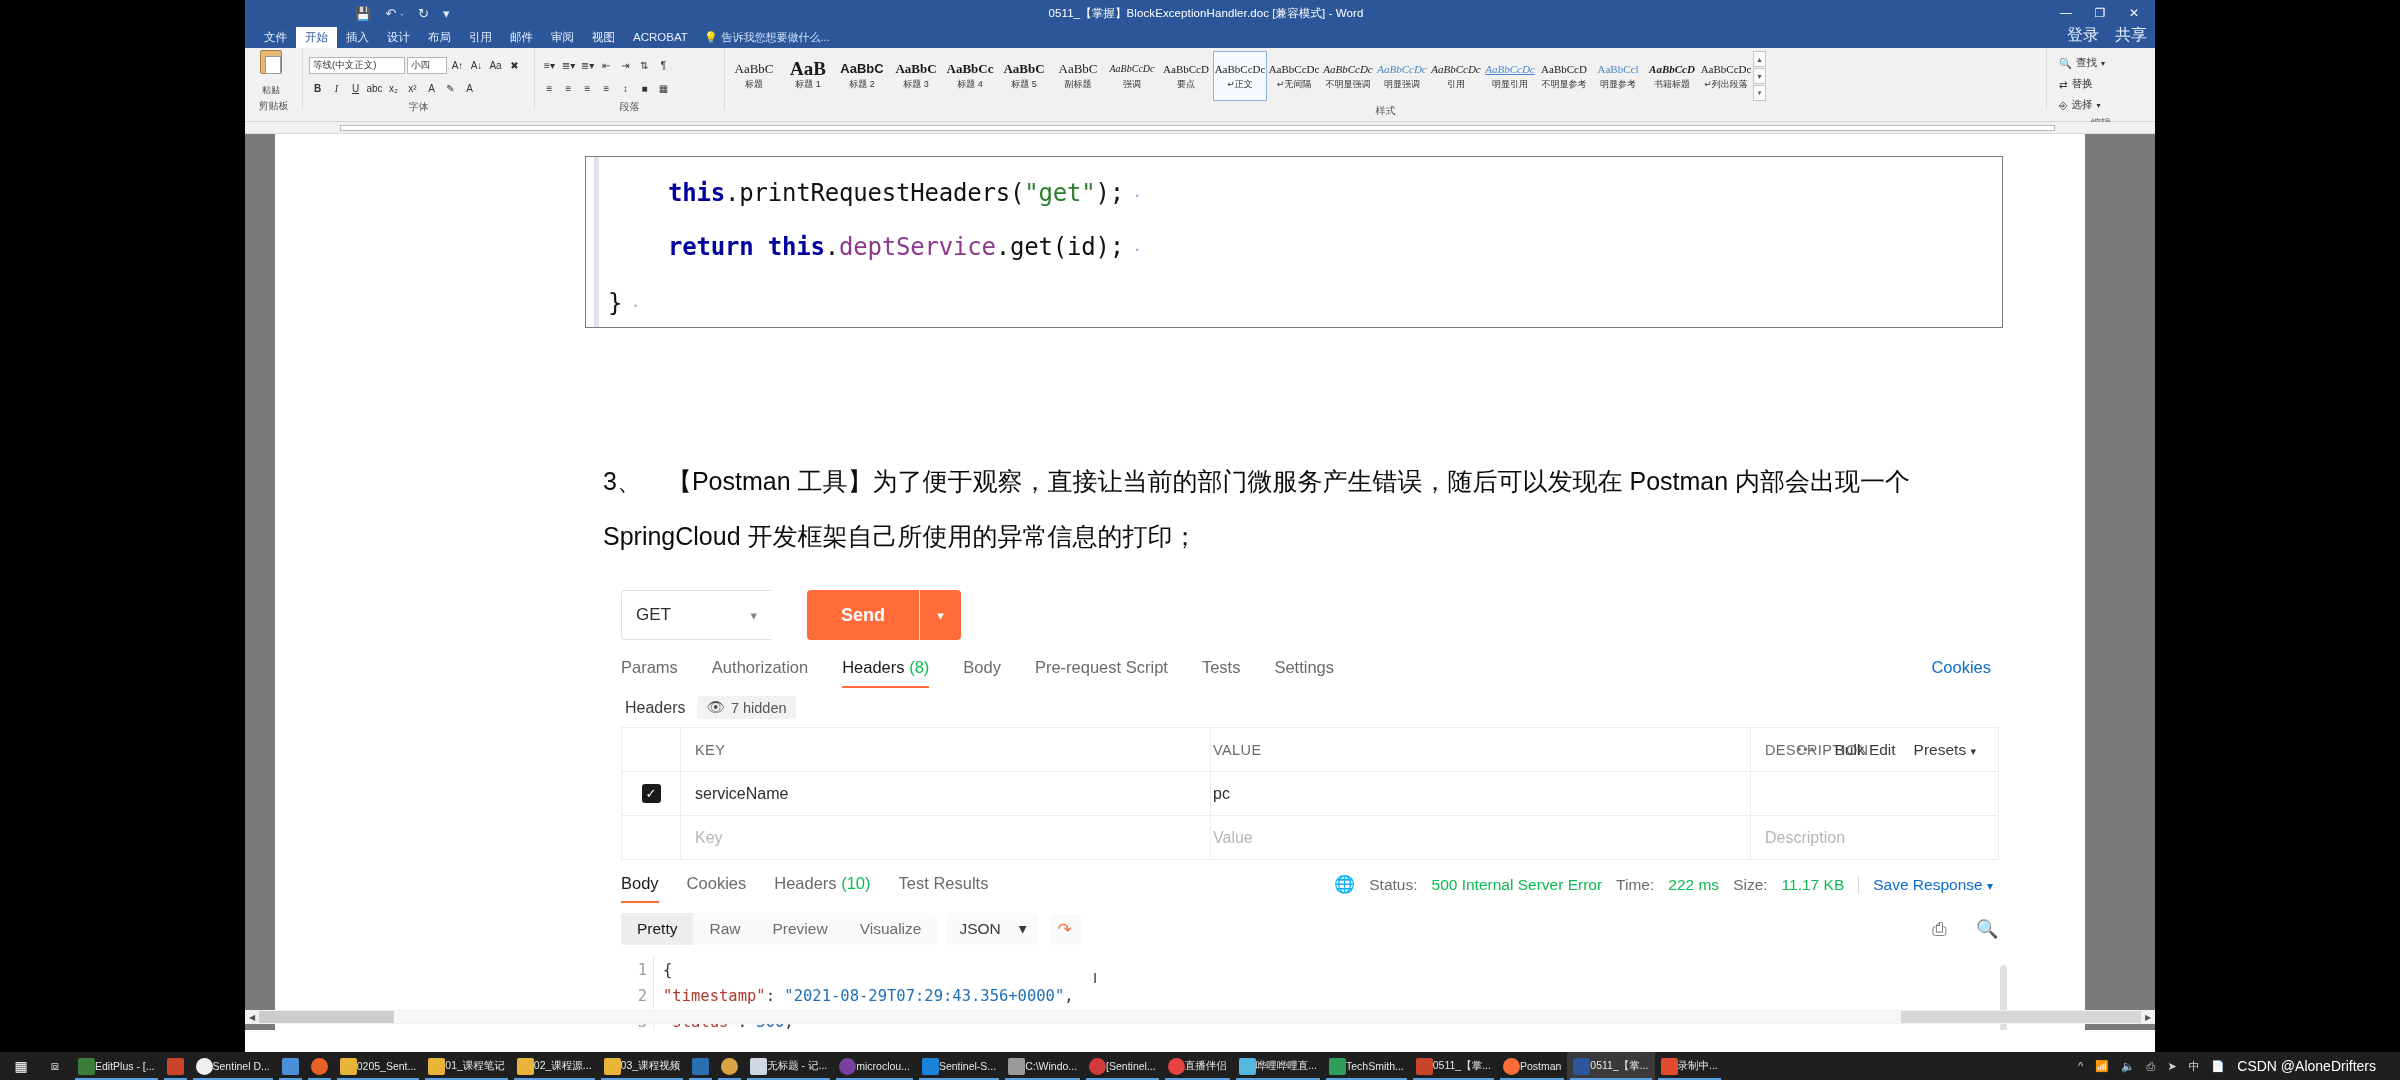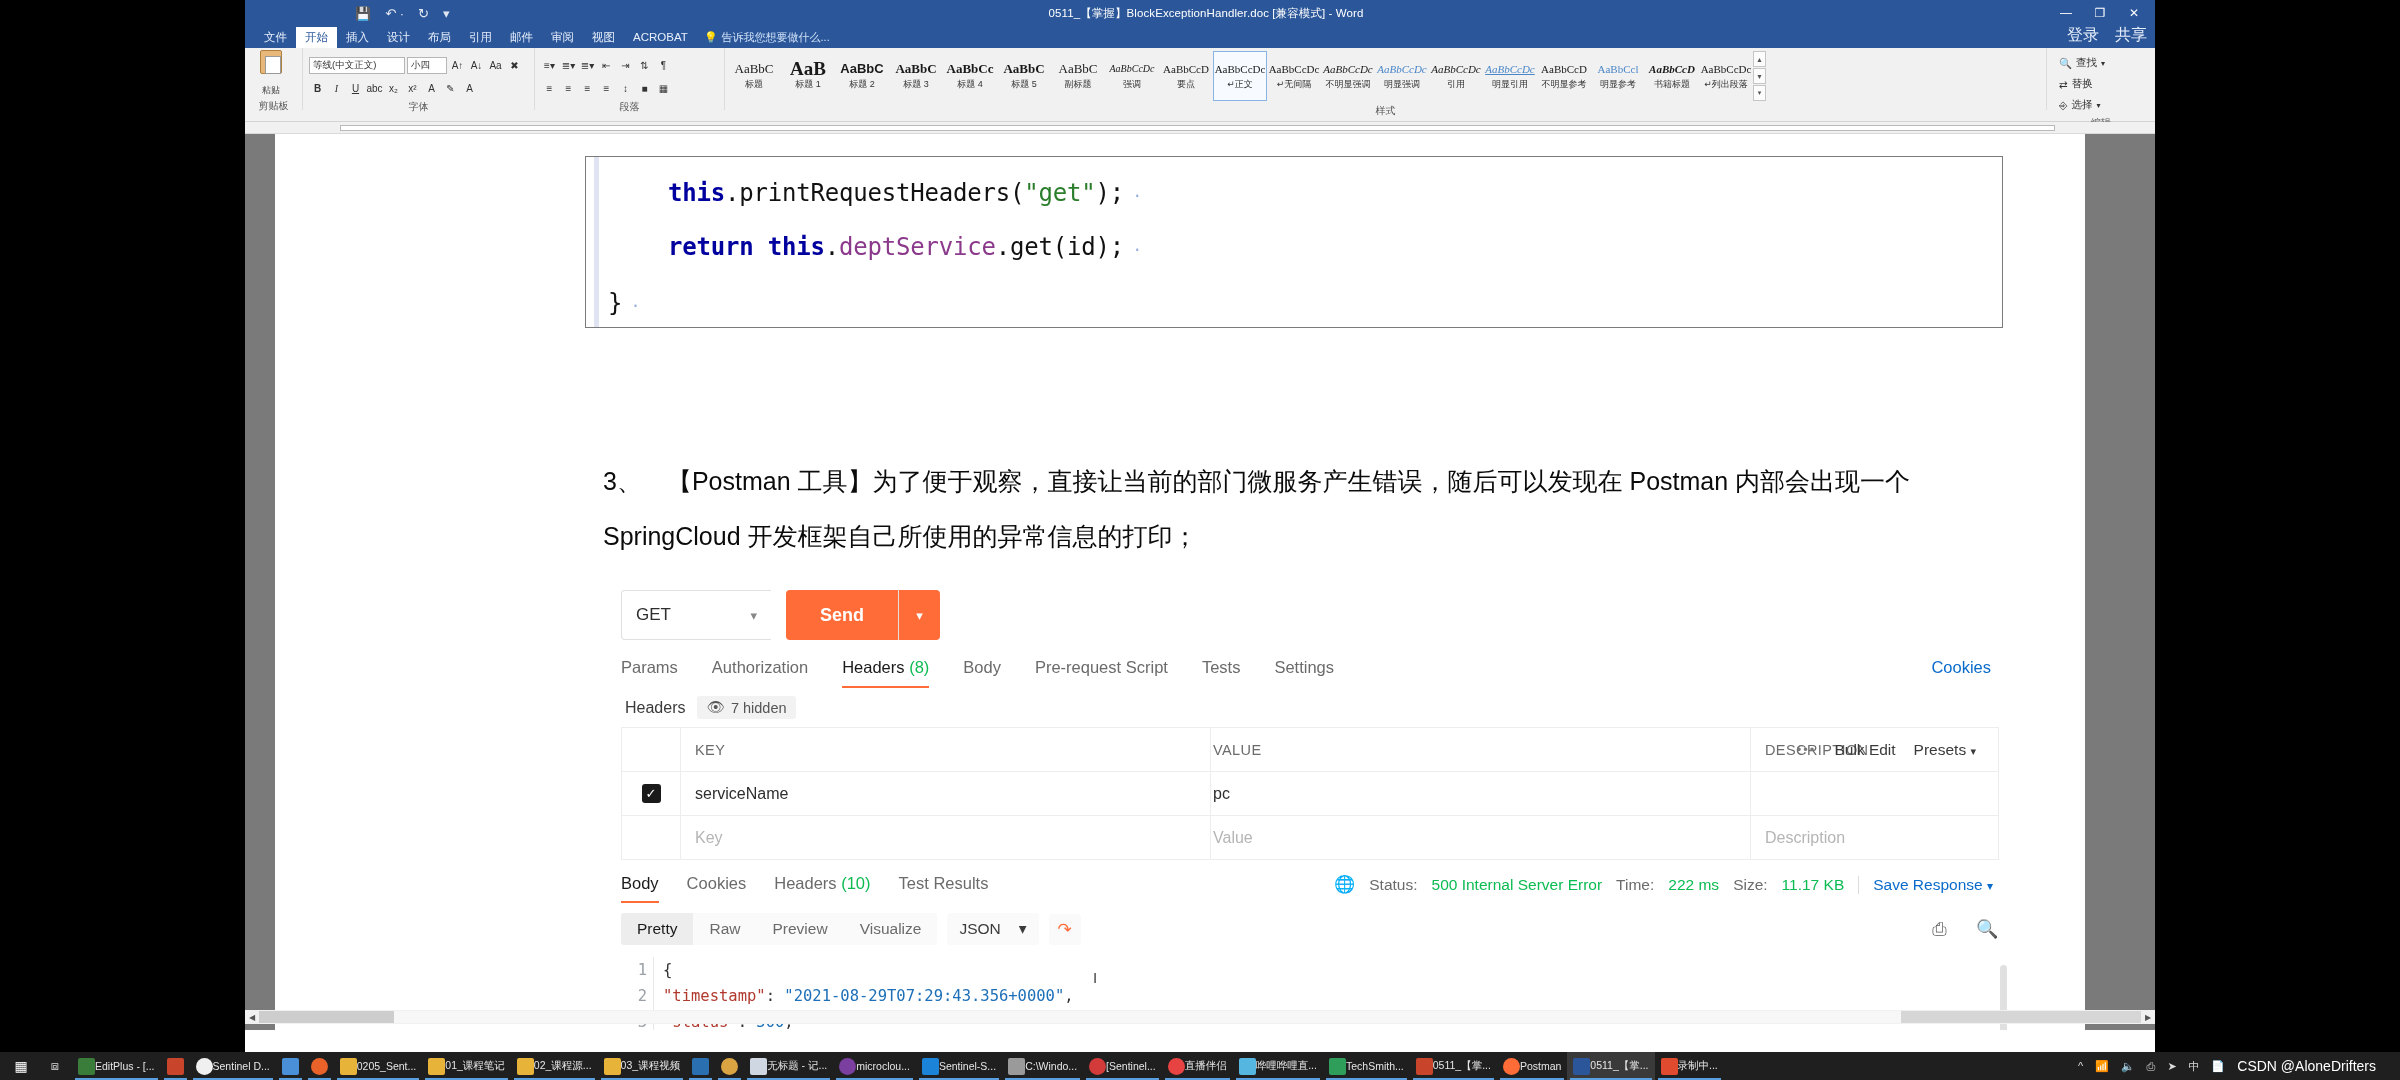--- a/index.html
+++ b/index.html
@@ -139,21 +139,21 @@
     border-radius: 4px 0 0 4px; display: flex; align-items: center;
     justify-content: space-between; padding: 0 14px; background: #fff;
   }
   .method-sel .m { font-size: 17px; color: #2e2e2e; font-weight: 500; }
   .method-sel .cv { color: #888; font-size: 13px; }
   .url-input {
     flex: 1; height: 50px; border: 1px solid #e0e0e0; border-radius: 0 4px 4px 0;
     display: flex; align-items: center; padding: 0 14px; font-size: 17px; color: #2e2e2e;
     margin-left: -12px; background: #fff;
   }
-  .send-wrap { display: flex; margin-left: 3px; }
+  .send-wrap { display: flex; margin-left: 24px; }
   .send-btn {
     background: #ff6c37; color: #fff; font-size: 18px; font-weight: bold;
     width: 112px; height: 50px; display: flex; align-items: center; justify-content: center;
     border-radius: 4px 0 0 4px;
   }
   .send-caret {
     background: #ff6c37; color: #fff; width: 42px; height: 50px;
     display: flex; align-items: center; justify-content: center;
     border-radius: 0 4px 4px 0; border-left: 1px solid #e8deda; font-size: 13px;
   }

